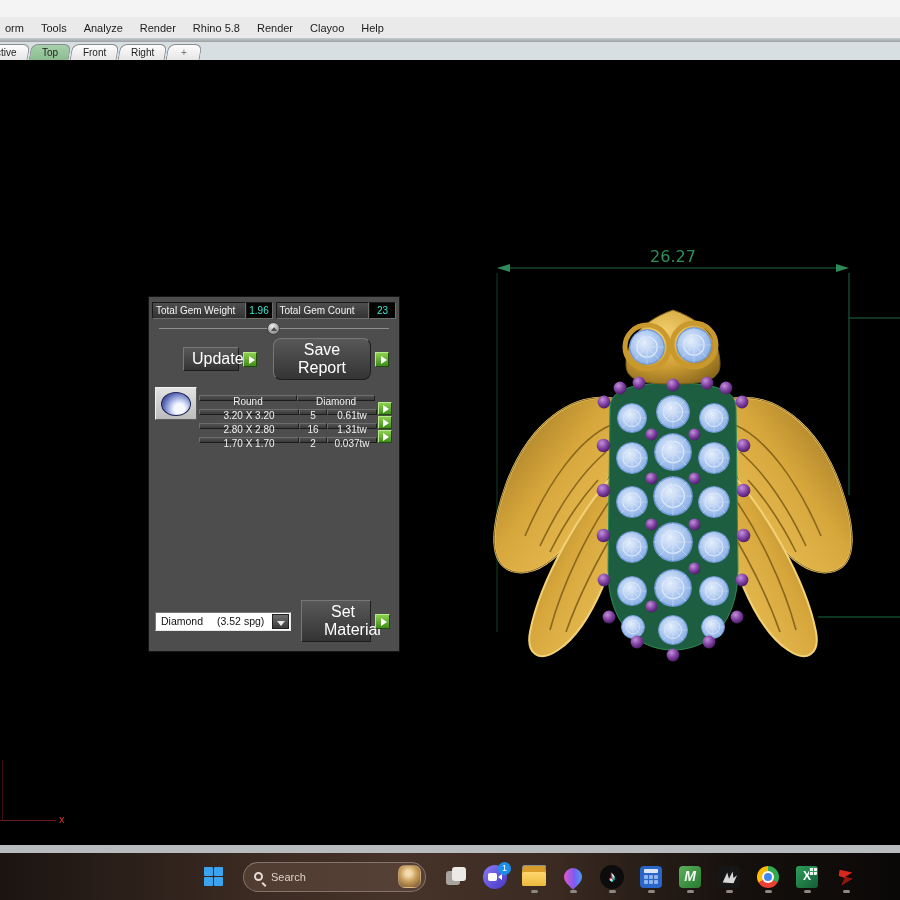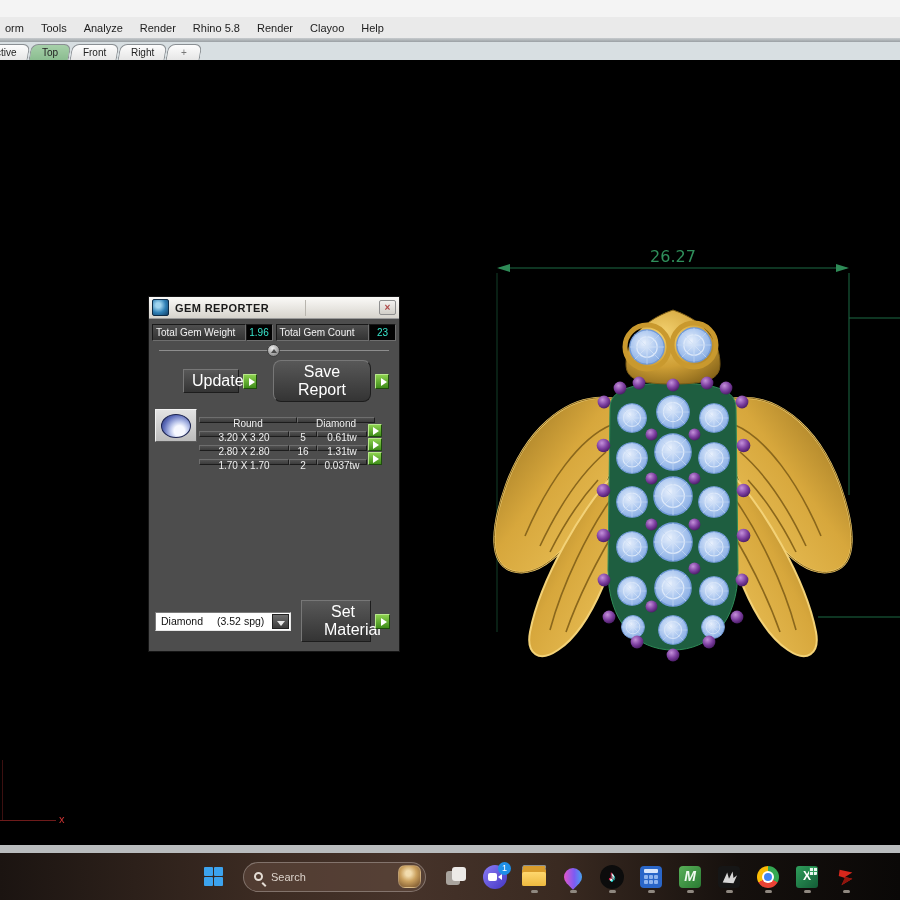--- a/index.html
+++ b/index.html
@@ -80,21 +80,21 @@
               background:linear-gradient(#e3e3e3,#bcbcbc);
               border:1px solid; border-color:#f2f2f2 #5c5c5c #5c5c5c #f2f2f2; }
   .gd-gem-img { width:30px; height:24px; border-radius:50%;
               background:radial-gradient(circle at 62% 72%, #f6f8ff 22%, #b9c4ea 40%, #5a6ab8 68%, #232c66 100%);
               border:1px solid #1b2350; }
   .gd-table { flex:1; }
   .gd-tr { display:flex; height:14px; }
   .gd-td { font-size:10px; color:#f0f0f0; text-align:center; line-height:12px;
            background:linear-gradient(#515151,#3b3b3b);
            border:1px solid; border-color:#6e6e6e #1c1c1c #1c1c1c #6e6e6e;margin-top:8px; }
-  .td-shape { width:90px; } .td-count { width:28px; } .td-weight { width:50px; }
+  .td-shape { width:100px; } .td-count { width:28px; } .td-weight { width:50px; }
   .td-btn { width:16px; display:flex; align-items:center; justify-content:center; border:none; background:none; }
   .td-btn .go-btn { width:14px; height:13px; }
   .td-btn .go-btn::after { left:4px; top:2px; }
   .th-shape { width:98px; } .th-mat { width:78px; }
   .gd-spacer { flex:1; }
   .gd-bottom { display:flex; align-items:center; margin:0 6px 9px 6px; }
   .gd-select { width:136px; height:19px; background:#fff; border:1px solid;
                border-color:#7a7a7a #e9e9e9 #e9e9e9 #7a7a7a; display:flex; align-items:center; }
   .gd-select-text { flex:1; display:flex; gap:14px; padding-left:5px; font-size:10.5px; color:#111; }
   .gd-select-arrow { width:17px; height:15px; margin-right:1px; position:relative;
@@ -325,26 +325,20 @@
         <use href="#bead" x="218" y="188" width="13" height="13"></use>
         <use href="#bead" x="175" y="232" width="13" height="13"></use>
         <use href="#bead" x="218" y="278" width="13" height="13"></use>
         <use href="#bead" x="160" y="395" width="14" height="14"></use>
         <use href="#bead" x="196" y="408" width="14" height="14"></use>
         <use href="#bead" x="232" y="395" width="14" height="14"></use>
       </g>
     </svg>
 
     <div class="gem-dialog">
-      <div class="gd-title">
-        <div class="gd-icon"></div>
-        <div class="gd-title-text">GEM REPORTER</div>
-        <div class="gd-title-seg"></div>
-        <div class="gd-close">×</div>
-      </div>
 
       <div class="gd-totals">
         <div class="gd-group">
           <div class="gd-label">Total Gem Weight</div>
           <div class="gd-value">1.96</div>
         </div>
         <div class="gd-group">
           <div class="gd-label">Total Gem Count</div>
           <div class="gd-value">23</div>
         </div>

